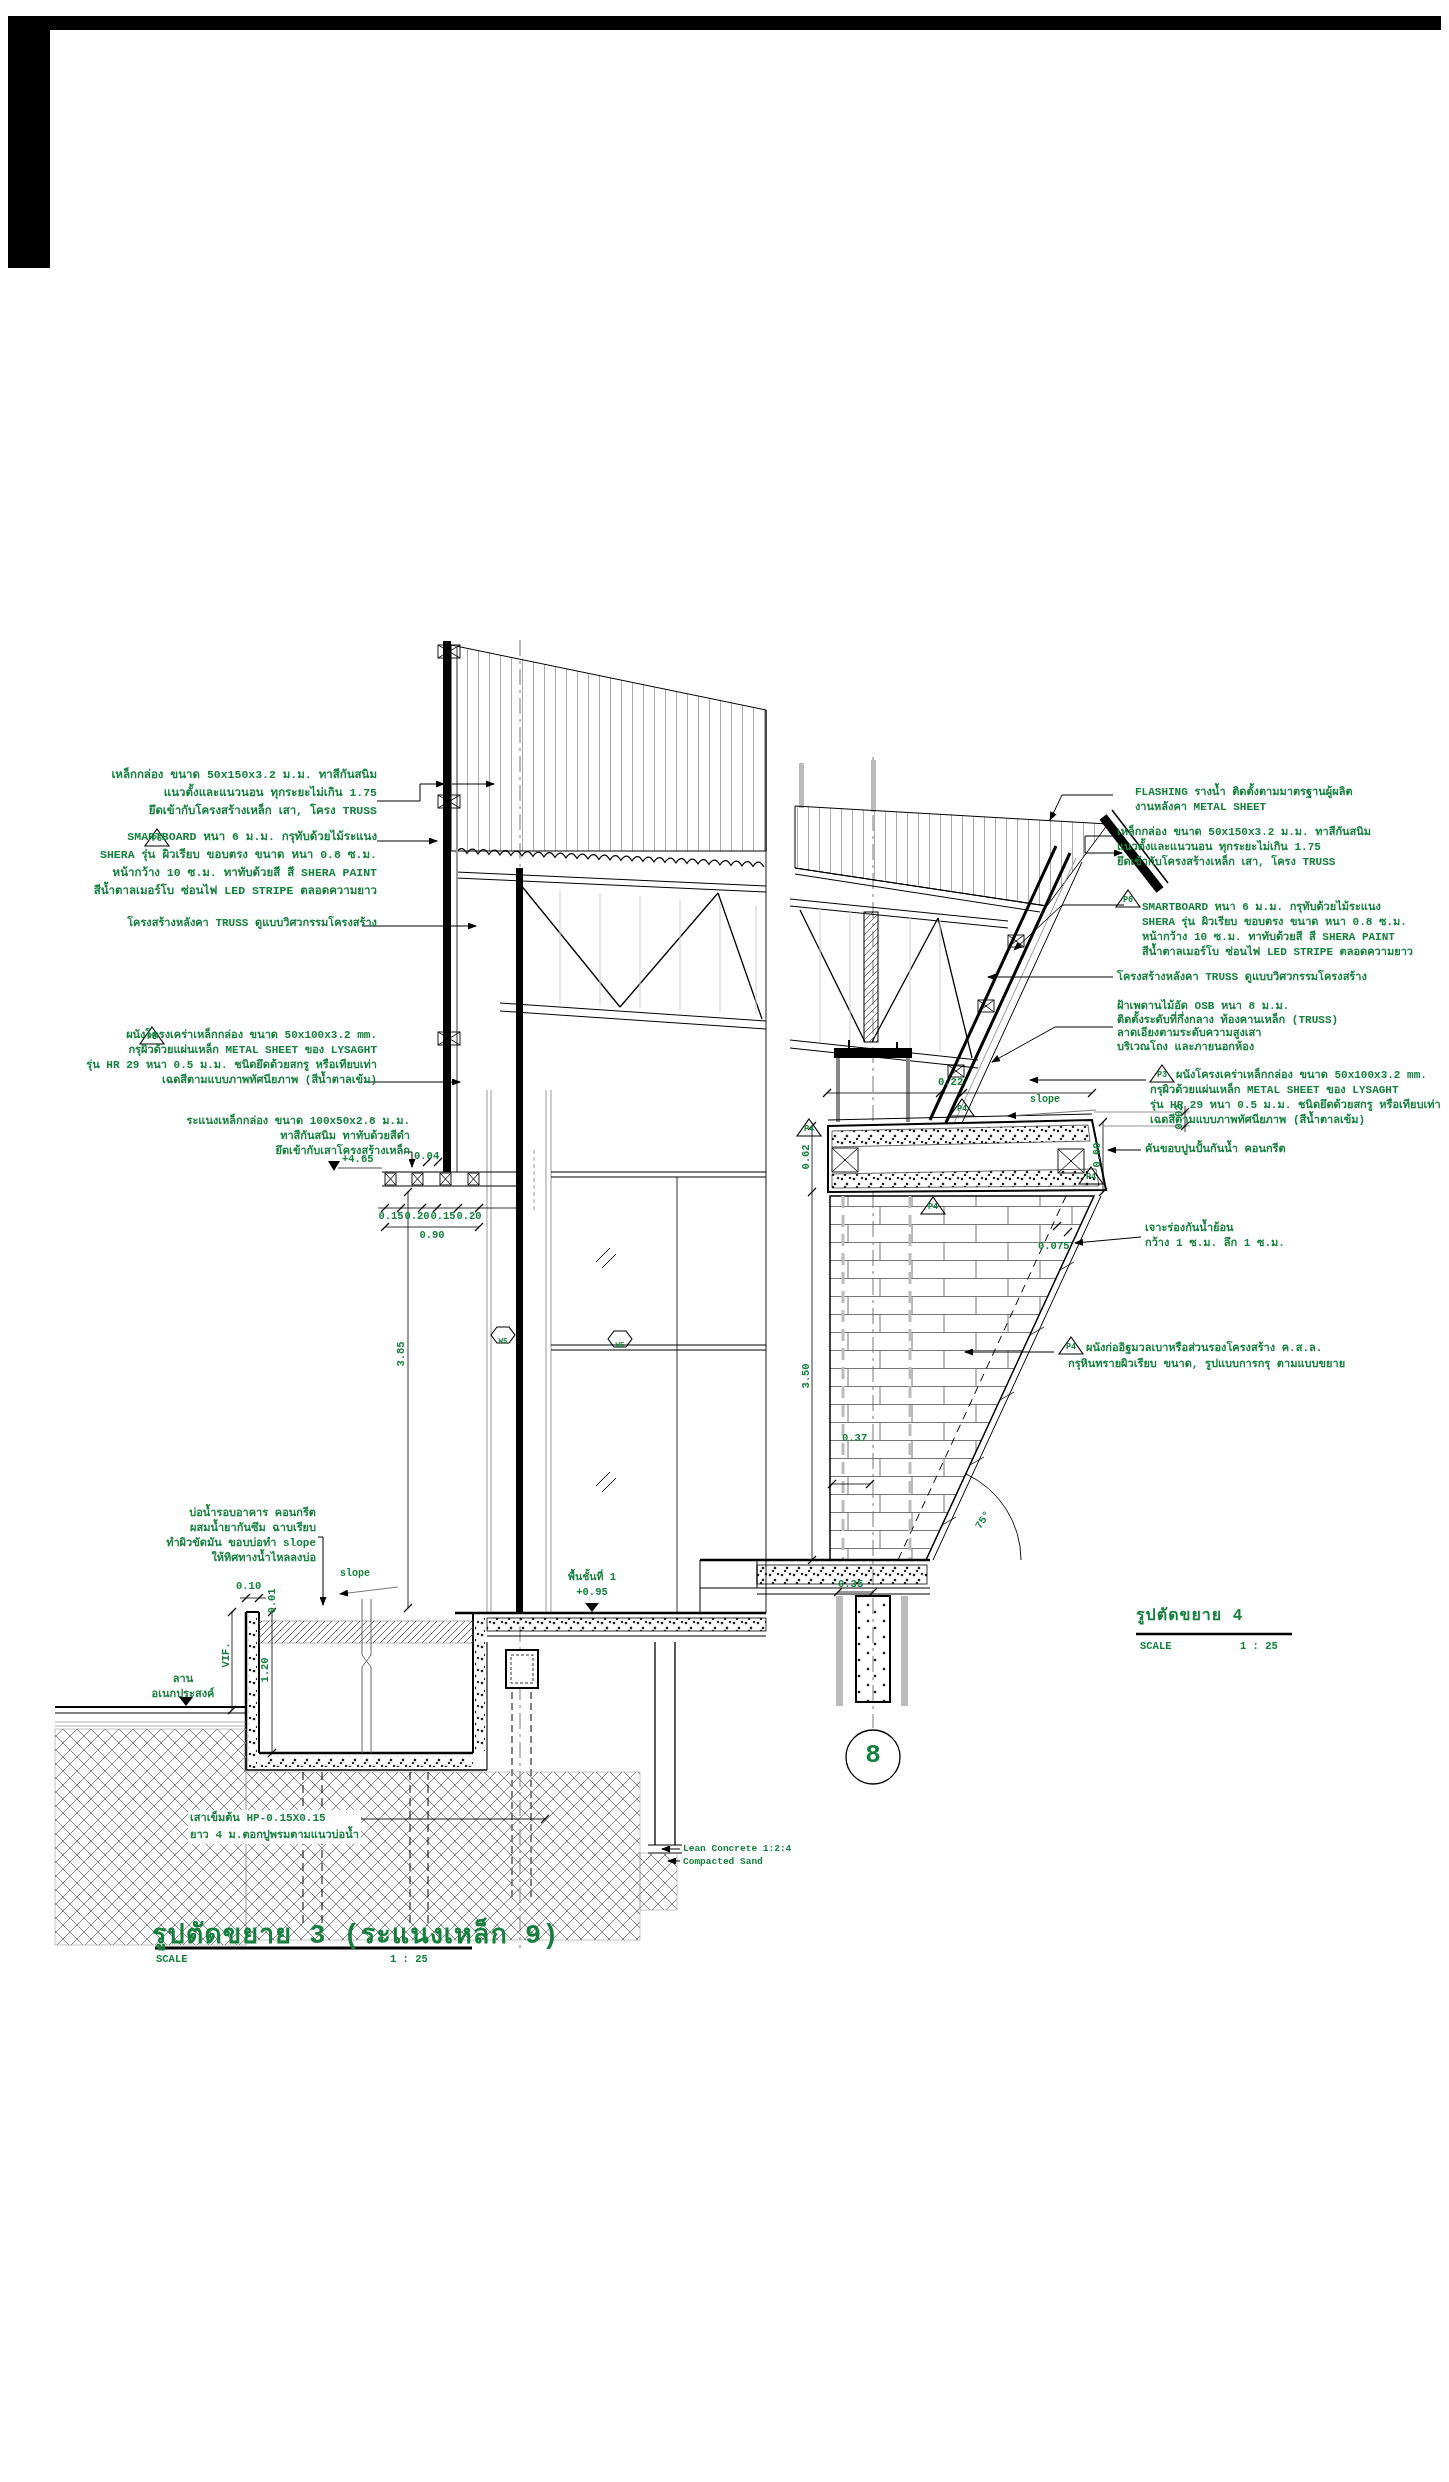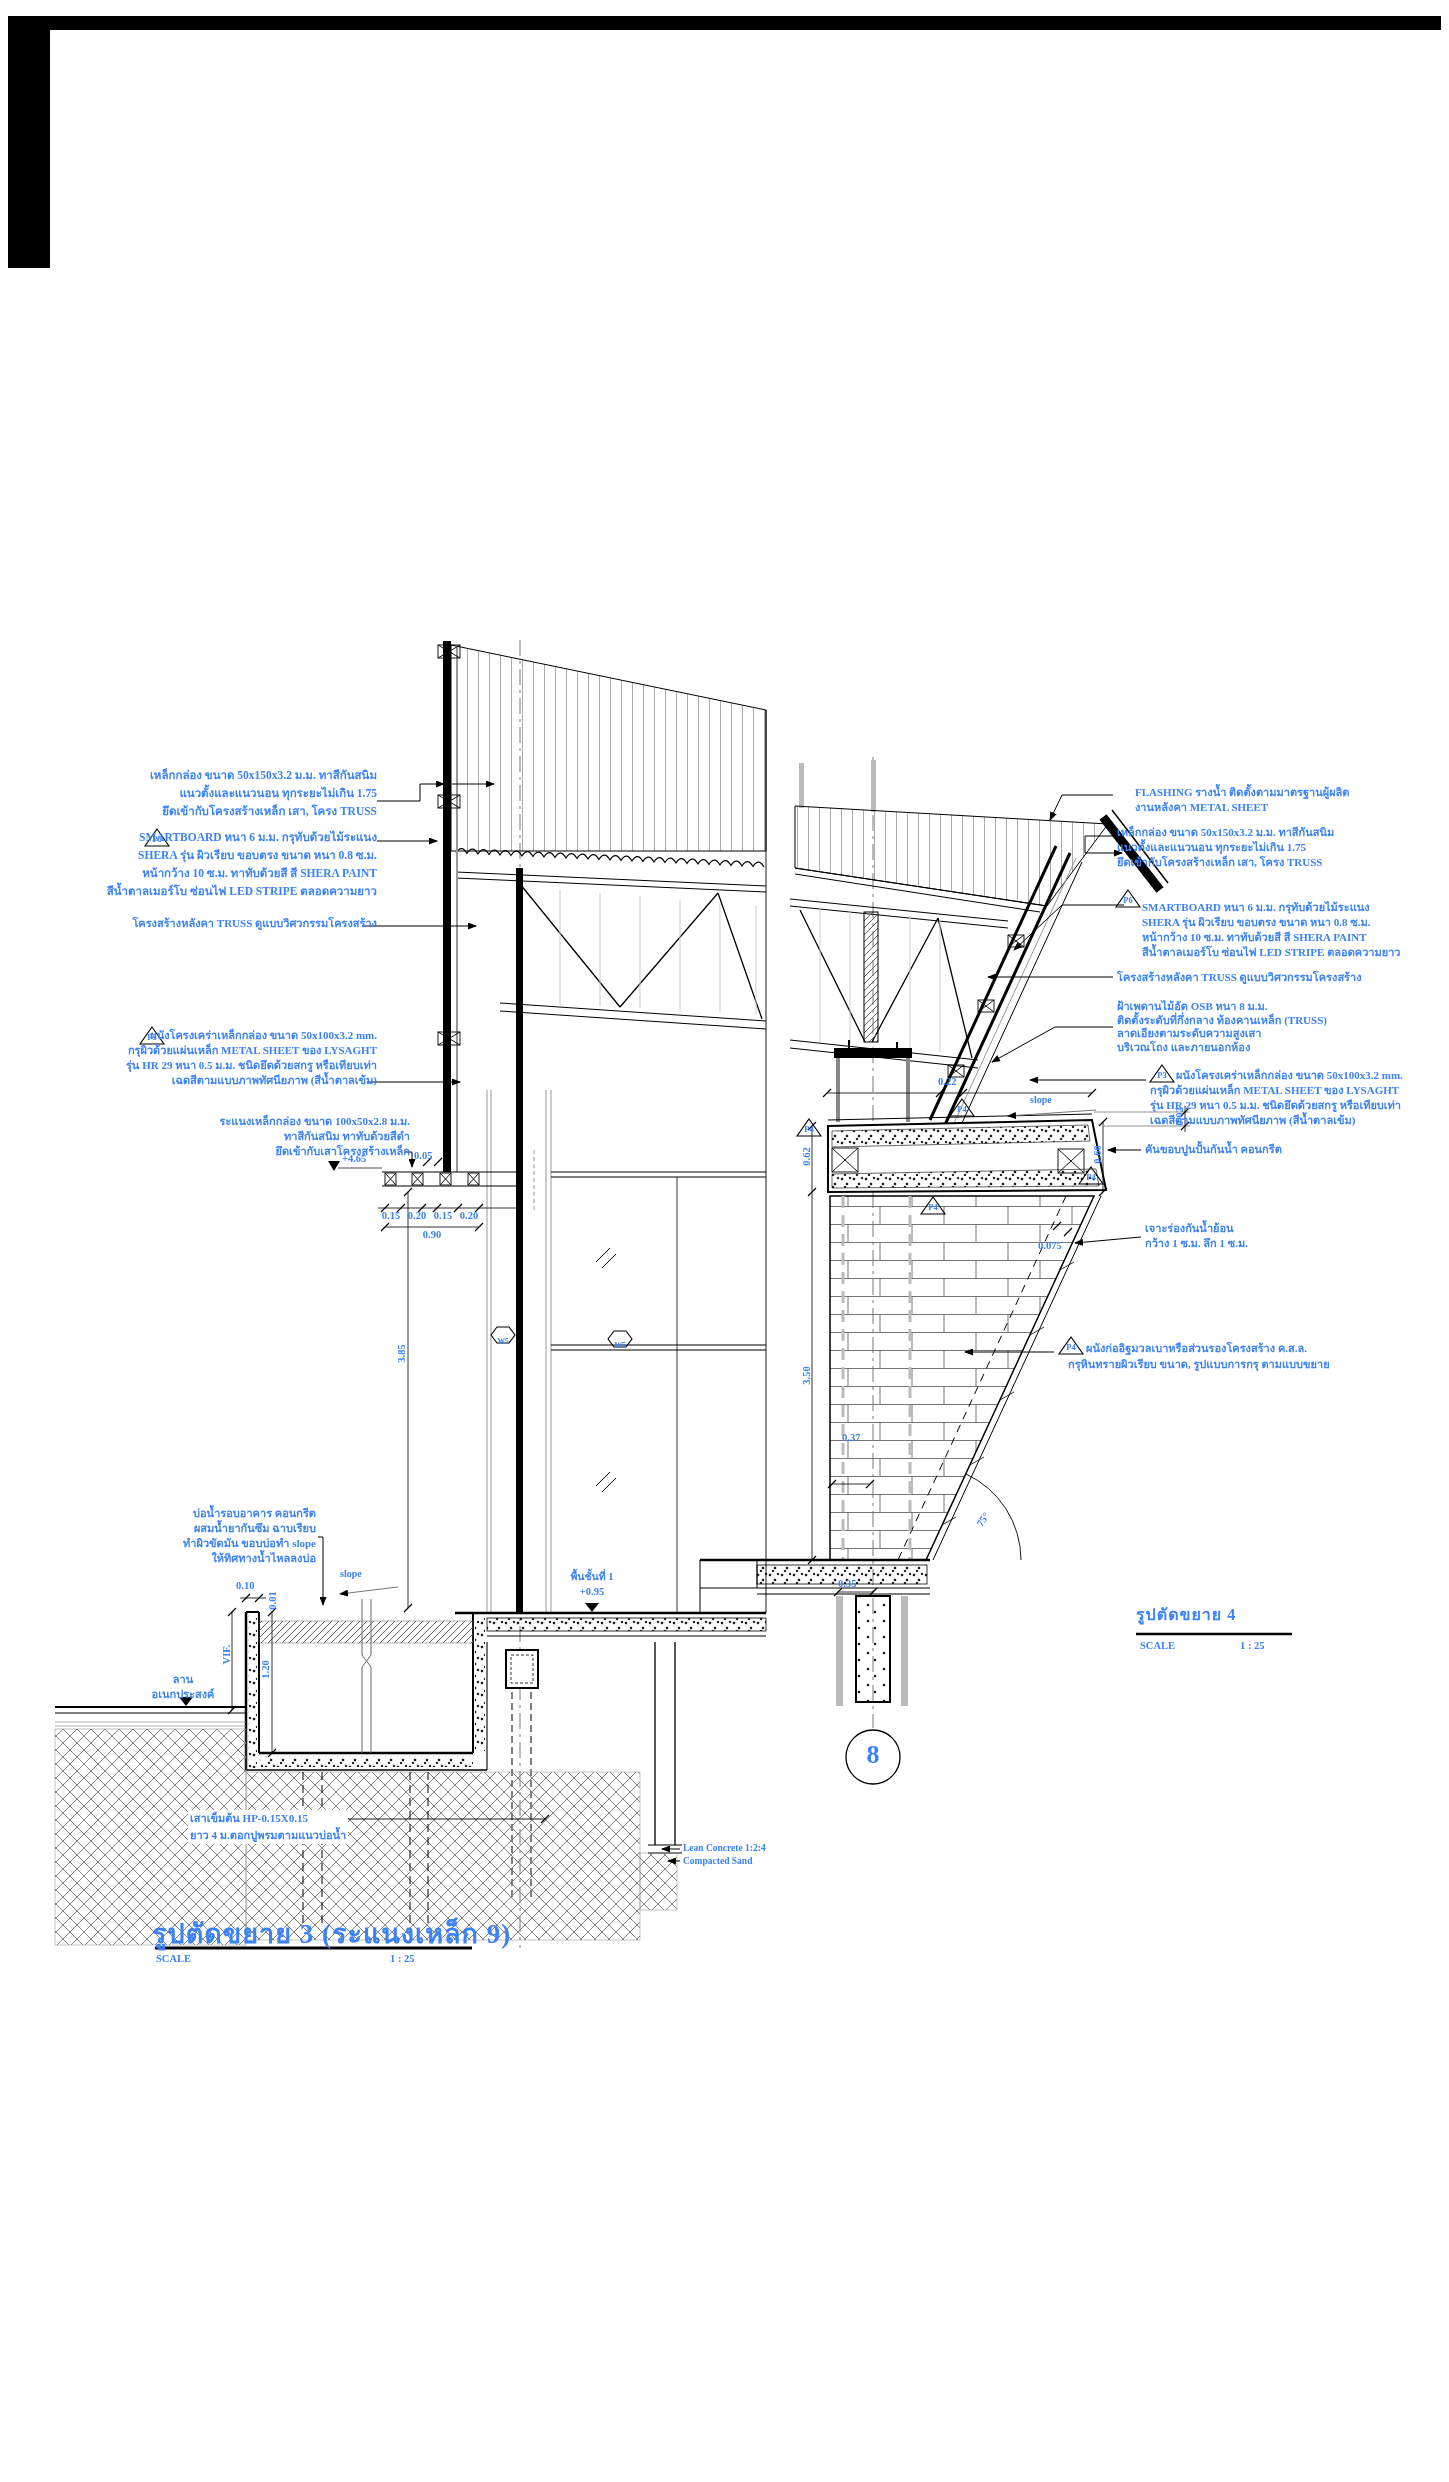--- a/index.html
+++ b/index.html
@@ -1,17 +1,17 @@
 <!DOCTYPE html>
 <html><head>
 <meta charset="utf-8">
 <style>
   html,body{margin:0;padding:0;background:#fff}
   .sheet{position:relative;width:1449px;height:2482px;background:#fff;overflow:hidden;
-         font-family:Liberation Serif, serif;color:#3b82f6}
+         font-family:Liberation Mono, monospace;color:#15803d}
   svg.lw{position:absolute;left:0;top:0}
   .lbl{position:absolute;font-size:11px;font-weight:700;line-height:15px;white-space:pre-line}
   .lh18{font-size:11.5px;line-height:18px}
   .lh14{line-height:13.5px}
   .ra{text-align:right}
   .dim{position:absolute;font-size:10.5px;font-weight:700;white-space:nowrap}
   .ctr{text-align:center}
   .vert{position:absolute;width:34px;text-align:center;font-size:10.5px;font-weight:700;
         transform:rotate(-90deg)}
   .tag{position:absolute;width:30px;text-align:center;font-size:8.5px;font-weight:700}
@@ -273,21 +273,21 @@
 ยึดเข้ากับเสาโครงสร้างเหล็ก</div>
 <div class="lbl ra" style="right:1133px;top:1506px">บ่อน้ำรอบอาคาร คอนกรีต
 ผสมน้ำยากันซึม ฉาบเรียบ
 ทำผิวขัดมัน ขอบบ่อทำ slope
 ให้ทิศทางน้ำไหลลงบ่อ</div>
 <div class="lbl ctr" style="left:150px;top:1672px;width:66px">ลาน
 อเนกประสงค์</div>
 <div class="lbl whitebg" style="left:188px;top:1810px;line-height:17px">เสาเข็มต้น HP-0.15X0.15
 ยาว 4 ม.ตอกปูพรมตามแนวบ่อน้ำ</div>
 
-<div class="dim" style="left:414px;top:1150px">0.05</div>
+<div class="dim" style="left:414px;top:1150px">0.04</div>
 <div class="dim" style="left:342px;top:1153px">+4.65</div>
 <div class="dim ctr" style="left:378px;top:1210px;width:26px;position:absolute">0.15</div>
 <div class="dim ctr" style="left:404px;top:1210px;width:26px">0.20</div>
 <div class="dim ctr" style="left:430px;top:1210px;width:26px">0.15</div>
 <div class="dim ctr" style="left:456px;top:1210px;width:26px">0.20</div>
 <div class="dim ctr" style="left:417px;top:1229px;width:30px">0.90</div>
 <div class="vert" style="left:384px;top:1348px">3.85</div>
 <div class="dim" style="left:340px;top:1568px;font-size:10px">slope</div>
 <div class="dim" style="left:236px;top:1580px">0.10</div>
 <div class="vert" style="left:255px;top:1595px">0.01</div>

